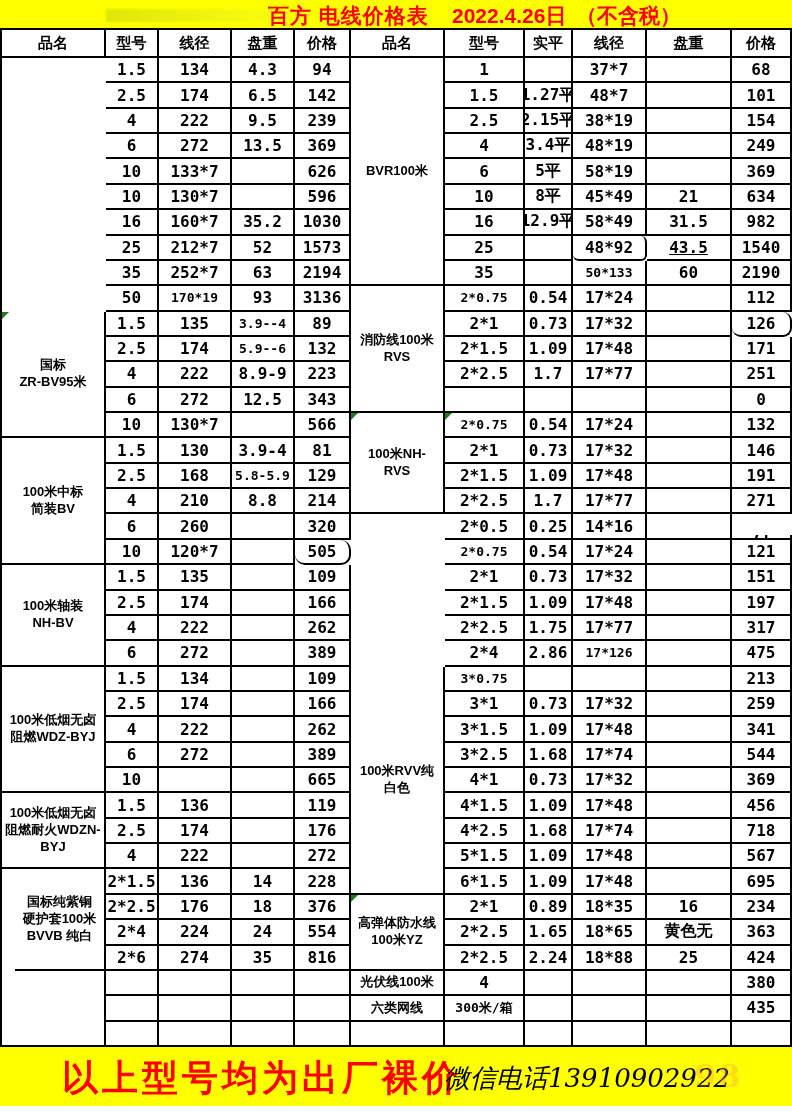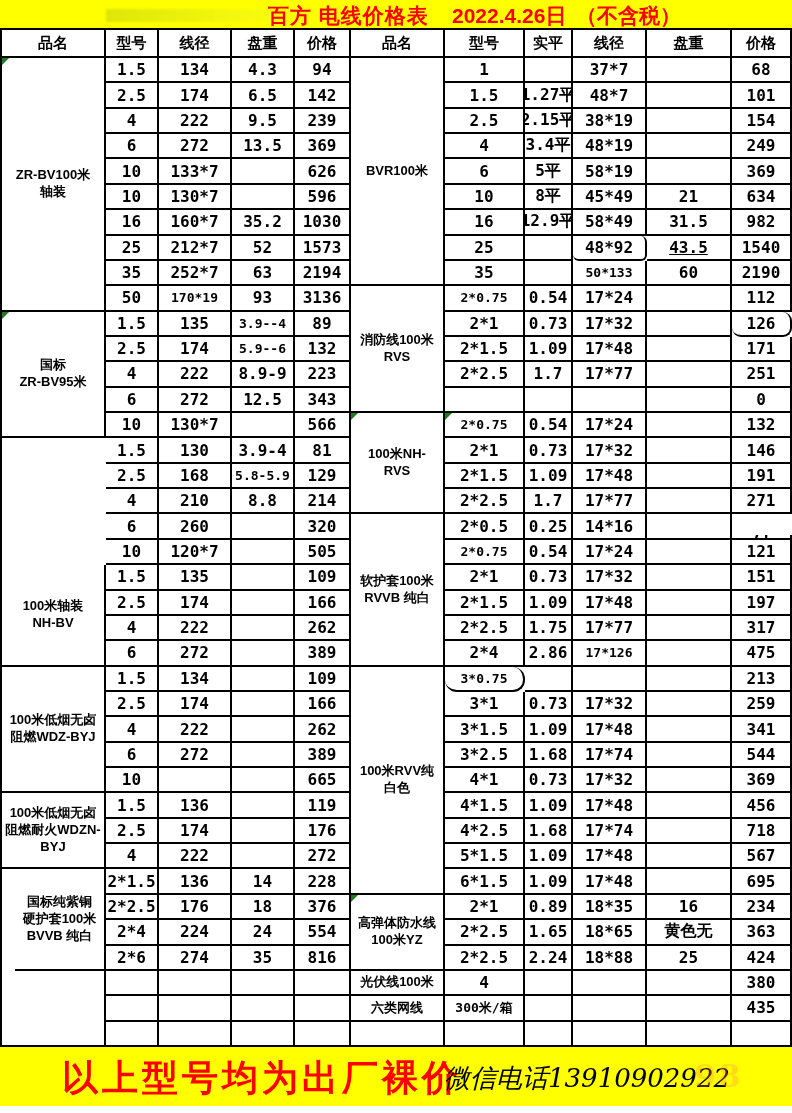--- a/index.html
+++ b/index.html
@@ -51,22 +51,20 @@
     <span class="title-note">（不含税）</span>
   </div>
 
   <div class="tables">
     <div class="grid" id="left-grid" style="grid-template-columns: 104px 53px 73px 63px 56px; grid-template-rows: 28px repeat(39, 1fr);">
         <div class="cell hdr" style="grid-area: 1 / 1;">品名</div>
         <div class="cell hdr" style="grid-area: 1 / 2;">型号</div>
         <div class="cell hdr" style="grid-area: 1 / 3;">线径</div>
         <div class="cell hdr" style="grid-area: 1 / 4;">盘重</div>
         <div class="cell hdr" style="grid-area: 1 / 5;">价格</div>
-        <div class="cell name marked" style="grid-area: 2 / 1 / span 10;">ZR-BV100米
-轴装</div>
         <div class="cell" style="grid-area: 2 / 2;">1.5</div>
         <div class="cell" style="grid-area: 2 / 3;">134</div>
         <div class="cell" style="grid-area: 2 / 4;">4.3</div>
         <div class="cell" style="grid-area: 2 / 5;">94</div>
         <div class="cell" style="grid-area: 3 / 2;">2.5</div>
         <div class="cell" style="grid-area: 3 / 3;">174</div>
         <div class="cell" style="grid-area: 3 / 4;">6.5</div>
         <div class="cell" style="grid-area: 3 / 5;">142</div>
         <div class="cell" style="grid-area: 4 / 2;">4</div>
         <div class="cell" style="grid-area: 4 / 3;">222</div>
@@ -115,40 +113,42 @@
         <div class="cell" style="grid-area: 14 / 4;">8.9-9</div>
         <div class="cell" style="grid-area: 14 / 5;">223</div>
         <div class="cell" style="grid-area: 15 / 2;">6</div>
         <div class="cell" style="grid-area: 15 / 3;">272</div>
         <div class="cell" style="grid-area: 15 / 4;">12.5</div>
         <div class="cell" style="grid-area: 15 / 5;">343</div>
         <div class="cell" style="grid-area: 16 / 2;">10</div>
         <div class="cell" style="grid-area: 16 / 3;">130*7</div>
         <div class="cell" style="grid-area: 16 / 4;"></div>
         <div class="cell" style="grid-area: 16 / 5;">566</div>
+        <div class="cell name" style="grid-area: 17 / 1 / span 5;">100米中标
+简装BV</div>
         <div class="cell" style="grid-area: 17 / 2;">1.5</div>
         <div class="cell" style="grid-area: 17 / 3;">130</div>
         <div class="cell" style="grid-area: 17 / 4;">3.9-4</div>
         <div class="cell" style="grid-area: 17 / 5;">81</div>
         <div class="cell" style="grid-area: 18 / 2;">2.5</div>
         <div class="cell" style="grid-area: 18 / 3;">168</div>
         <div class="cell sm" style="grid-area: 18 / 4;">5.8-5.9</div>
         <div class="cell" style="grid-area: 18 / 5;">129</div>
         <div class="cell" style="grid-area: 19 / 2;">4</div>
         <div class="cell" style="grid-area: 19 / 3;">210</div>
         <div class="cell" style="grid-area: 19 / 4;">8.8</div>
         <div class="cell" style="grid-area: 19 / 5;">214</div>
         <div class="cell" style="grid-area: 20 / 2;">6</div>
         <div class="cell" style="grid-area: 20 / 3;">260</div>
         <div class="cell" style="grid-area: 20 / 4;"></div>
         <div class="cell" style="grid-area: 20 / 5;">320</div>
         <div class="cell" style="grid-area: 21 / 2;">10</div>
         <div class="cell" style="grid-area: 21 / 3;">120*7</div>
         <div class="cell" style="grid-area: 21 / 4;"></div>
-        <div class="cell" style="grid-area: 21 / 5;">505</div>
+        <div class="cell" style="grid-area: 21 / 5; border-radius: 10px;">505</div>
         <div class="cell name" style="grid-area: 22 / 1 / span 4;">100米轴装
 NH-BV</div>
         <div class="cell" style="grid-area: 22 / 2;">1.5</div>
         <div class="cell" style="grid-area: 22 / 3;">135</div>
         <div class="cell" style="grid-area: 22 / 4;"></div>
         <div class="cell" style="grid-area: 22 / 5;">109</div>
         <div class="cell" style="grid-area: 23 / 2;">2.5</div>
         <div class="cell" style="grid-area: 23 / 3;">174</div>
         <div class="cell" style="grid-area: 23 / 4;"></div>
         <div class="cell" style="grid-area: 23 / 5;">166</div>
@@ -325,22 +325,20 @@
         <div class="cell" style="grid-area: 18 / 2;">2*1.5</div>
         <div class="cell" style="grid-area: 18 / 3;">1.09</div>
         <div class="cell" style="grid-area: 18 / 4;">17*48</div>
         <div class="cell" style="grid-area: 18 / 5;"></div>
         <div class="cell" style="grid-area: 18 / 6;">191</div>
         <div class="cell" style="grid-area: 19 / 2;">2*2.5</div>
         <div class="cell" style="grid-area: 19 / 3;">1.7</div>
         <div class="cell" style="grid-area: 19 / 4;">17*77</div>
         <div class="cell" style="grid-area: 19 / 5;"></div>
         <div class="cell" style="grid-area: 19 / 6;">271</div>
-        <div class="cell name" style="grid-area: 20 / 1 / span 6;">软护套100米
-RVVB 纯白</div>
         <div class="cell" style="grid-area: 20 / 2;">2*0.5</div>
         <div class="cell" style="grid-area: 20 / 3;">0.25</div>
         <div class="cell" style="grid-area: 20 / 4;">14*16</div>
         <div class="cell" style="grid-area: 20 / 5;"></div>
         <div class="cell" style="grid-area: 20 / 6; margin-top: 21px;">71</div>
         <div class="cell sm" style="grid-area: 21 / 2;">2*0.75</div>
         <div class="cell" style="grid-area: 21 / 3;">0.54</div>
         <div class="cell" style="grid-area: 21 / 4;">17*24</div>
         <div class="cell" style="grid-area: 21 / 5;"></div>
         <div class="cell" style="grid-area: 21 / 6;">121</div>
@@ -359,21 +357,21 @@
         <div class="cell" style="grid-area: 24 / 4;">17*77</div>
         <div class="cell" style="grid-area: 24 / 5;"></div>
         <div class="cell" style="grid-area: 24 / 6;">317</div>
         <div class="cell" style="grid-area: 25 / 2;">2*4</div>
         <div class="cell" style="grid-area: 25 / 3;">2.86</div>
         <div class="cell sm" style="grid-area: 25 / 4;">17*126</div>
         <div class="cell" style="grid-area: 25 / 5;"></div>
         <div class="cell" style="grid-area: 25 / 6;">475</div>
         <div class="cell name" style="grid-area: 26 / 1 / span 9;">100米RVV纯
 白色</div>
-        <div class="cell sm" style="grid-area: 26 / 2; border-radius: 12px;">3*0.75</div>
+        <div class="cell sm" style="grid-area: 26 / 2;">3*0.75</div>
         <div class="cell" style="grid-area: 26 / 3;"></div>
         <div class="cell" style="grid-area: 26 / 4;"></div>
         <div class="cell" style="grid-area: 26 / 5;"></div>
         <div class="cell" style="grid-area: 26 / 6;">213</div>
         <div class="cell" style="grid-area: 27 / 2;">3*1</div>
         <div class="cell" style="grid-area: 27 / 3;">0.73</div>
         <div class="cell" style="grid-area: 27 / 4;">17*32</div>
         <div class="cell" style="grid-area: 27 / 5;"></div>
         <div class="cell" style="grid-area: 27 / 6;">259</div>
         <div class="cell" style="grid-area: 28 / 2;">3*1.5</div>

